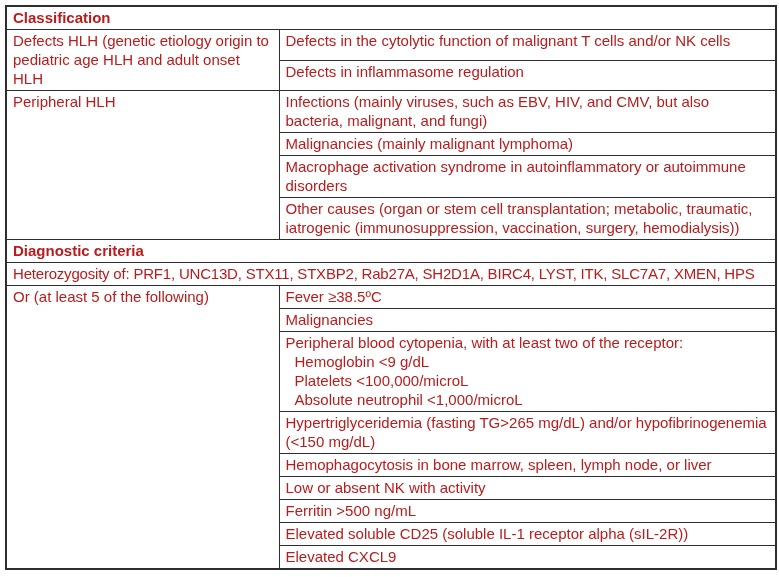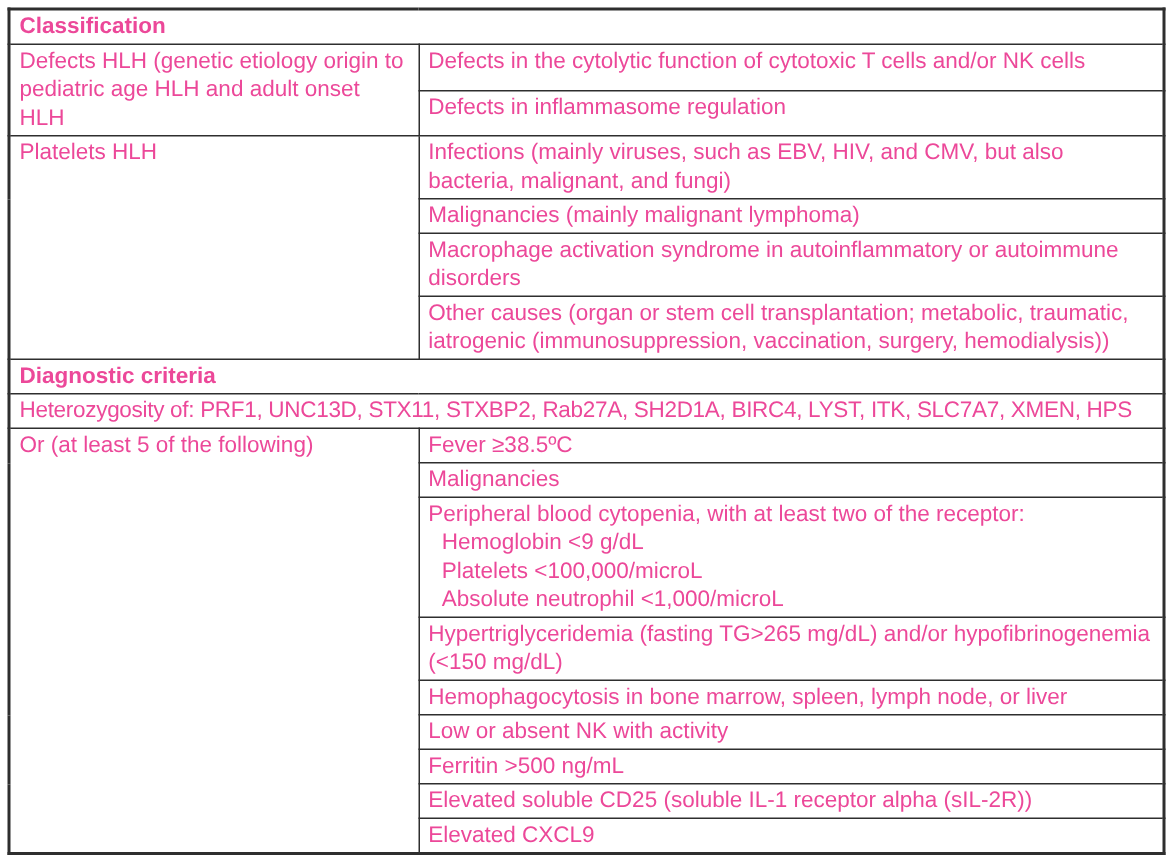--- a/index.html
+++ b/index.html
@@ -7,21 +7,21 @@
     padding: 0;
     background: #ffffff;
     width: 779px;
   }
   .page {
     box-sizing: border-box;
     width: 779px;
     min-height: 577px;
     padding: 5px 4px 6px 5px;
     font-family: "Liberation Sans", "DejaVu Sans", sans-serif;
-    color: #ec4899;
+    color: #b91c1c;
     background: #ffffff;
   }
   table.hlh {
     width: 770px;
     border-collapse: collapse;
     table-layout: fixed;
     border: 2px solid #2e2e2e;
   }
   col.left-col  { width: 273px; }
   col.right-col { width: 497px; }
@@ -53,27 +53,27 @@
       <col class="left-col">
       <col class="right-col">
     </colgroup>
     <tbody>
 
       <tr>
         <td colspan="2" class="section-header">Classification</td>
       </tr>
       <tr>
         <td rowspan="2">Defects HLH (genetic etiology origin to pediatric age HLH and adult onset HLH</td>
-        <td>Defects in the cytolytic function of cytotoxic T cells and/or NK cells</td>
+        <td>Defects in the cytolytic function of malignant T cells and/or NK cells</td>
       </tr>
       <tr>
         <td>Defects in inflammasome regulation</td>
       </tr>
       <tr>
-        <td rowspan="4">Platelets HLH</td>
+        <td rowspan="4">Peripheral HLH</td>
         <td>Infections (mainly viruses, such as EBV, HIV, and CMV, but also bacteria, malignant, and fungi)</td>
       </tr>
       <tr>
         <td>Malignancies (mainly malignant lymphoma)</td>
       </tr>
       <tr>
         <td>Macrophage activation syndrome in autoinflammatory or autoimmune disorders</td>
       </tr>
       <tr>
         <td>Other causes (organ or stem cell transplantation; metabolic, traumatic, iatrogenic (immunosuppression, vaccination, surgery, hemodialysis))</td>

